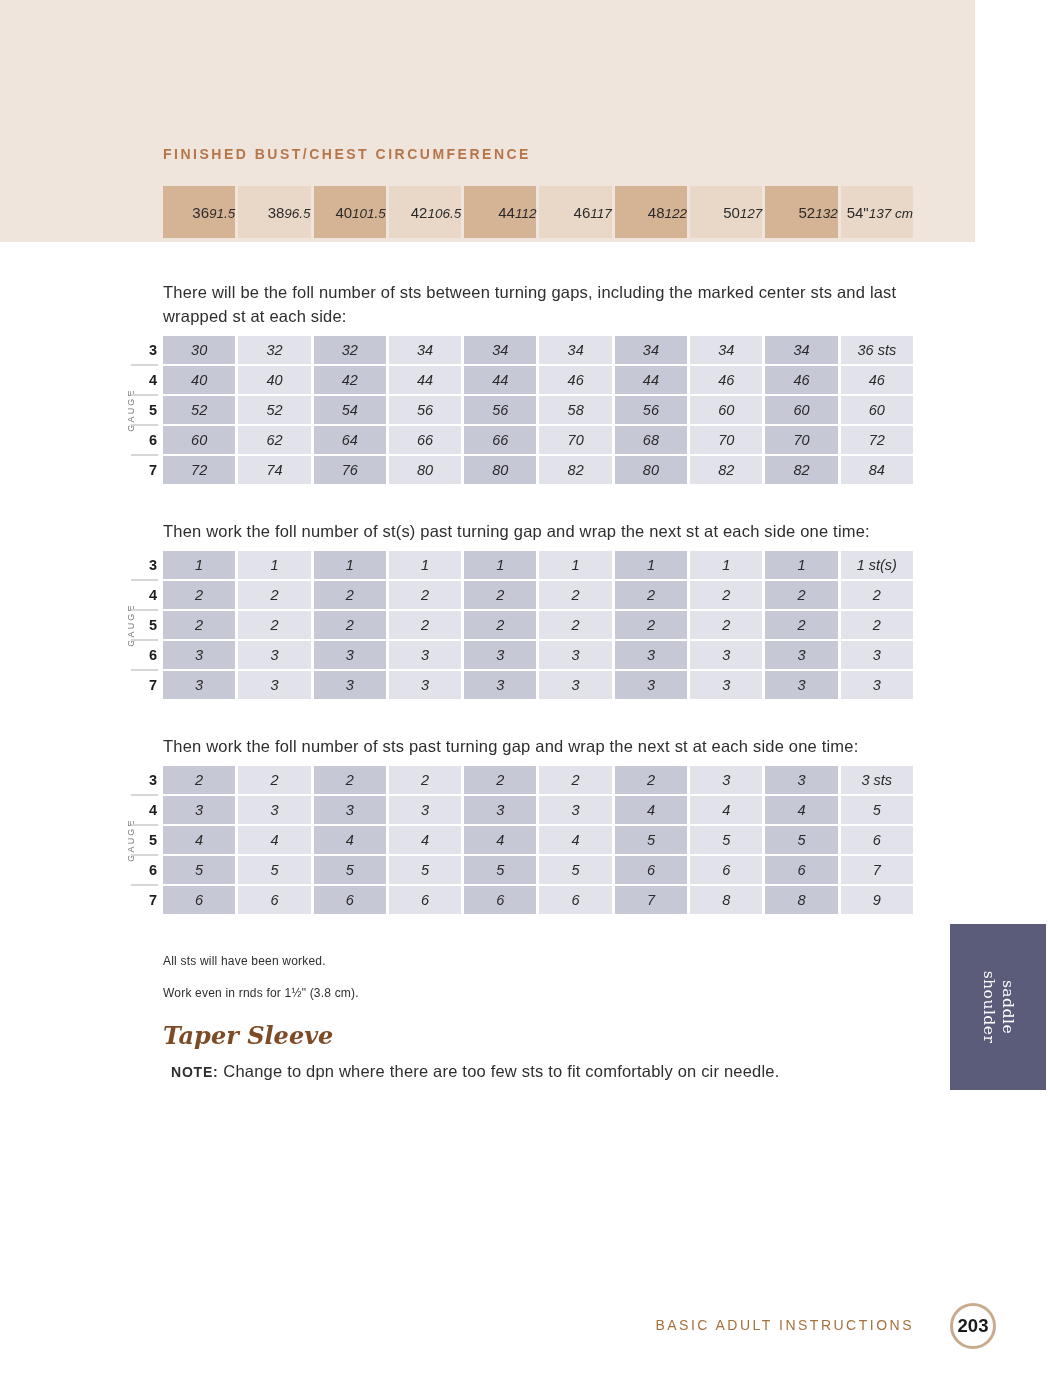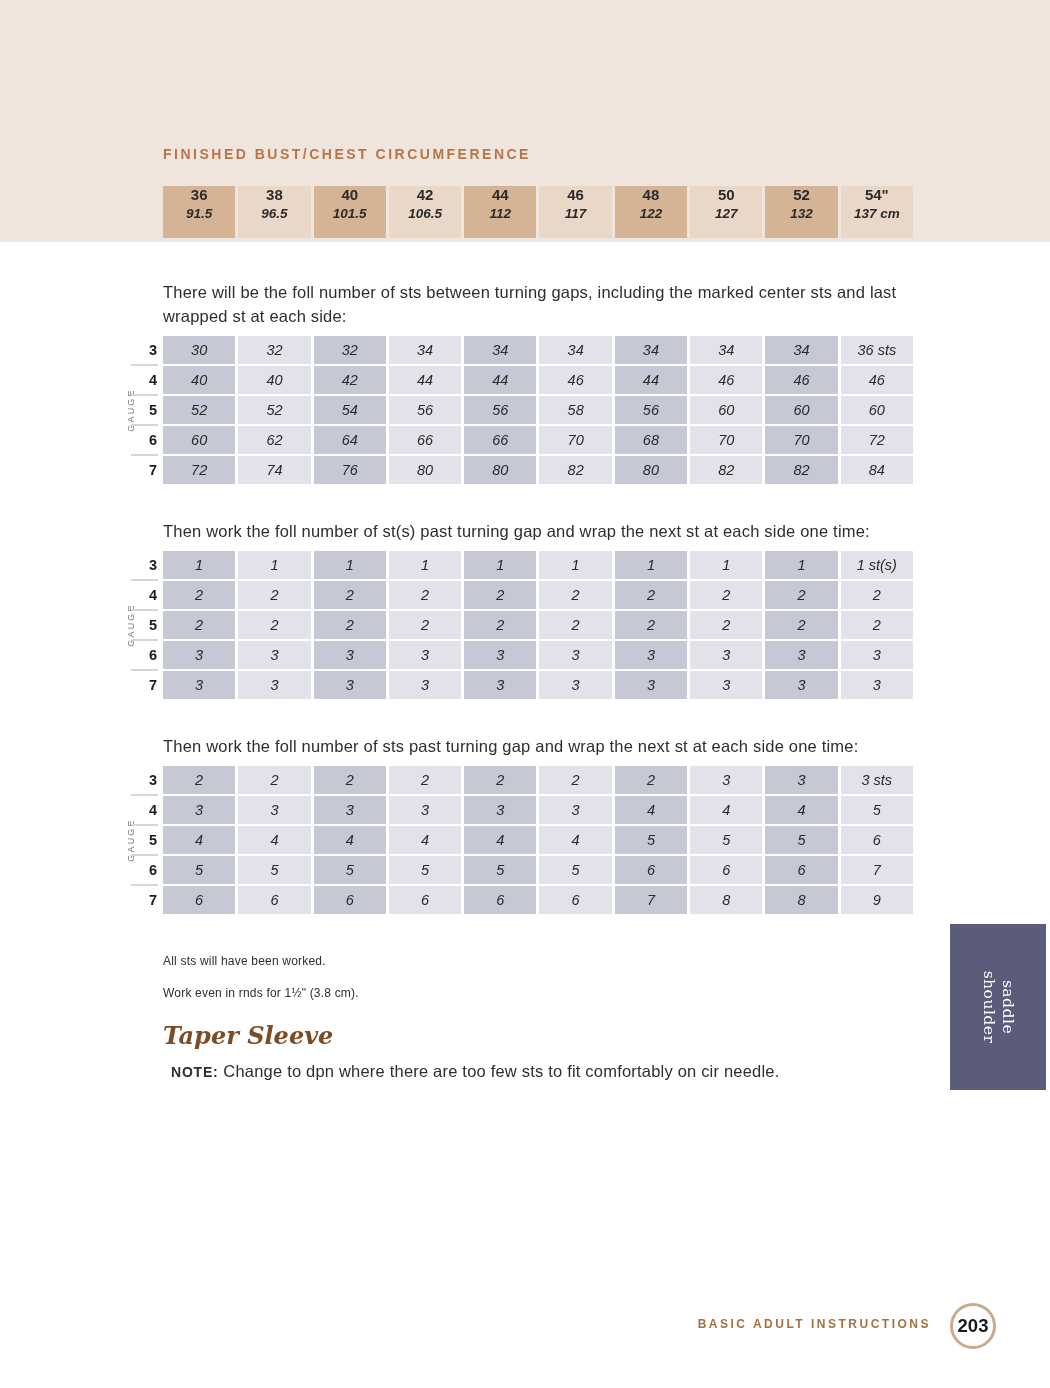--- a/index.html
+++ b/index.html
@@ -6,26 +6,26 @@
     --banner-bg:#f0e5dc; --tan-dark:#d5b496; --tan-light:#e9d8c7;
     --gray-dark:#c7c8d5; --gray-light:#e1e2ea; --tab-bg:#5b5c7a;
     --heading-color:#b5764a; --subheading-color:#7d4c26;
     --footer-color:#a6713d; --circle-border:#c9aa8d;
   }
   html,body{margin:0;padding:0;background:#ffffff;}
   .page{position:relative;width:1050px;height:1388px;background:#ffffff;
         font-family:"Liberation Sans",sans-serif;color:#2e2e2e;overflow:hidden;}
 
   
-  .banner{position:absolute;left:0;top:0;width:1050px;height:242px;background:var(--banner-bg);}
+  .banner{position:absolute;left:0;top:0;width:975px;height:242px;background:var(--banner-bg);}
   .banner-heading{position:absolute;left:163px;top:146px;font-size:14px;font-weight:bold;
         letter-spacing:2.5px;color:var(--heading-color);}
   .size-table{position:absolute;left:163px;top:186px;width:750px;display:flex;gap:3px;}
-  .size-cell{flex:1;height:52px;display:flex;flex-direction:column;justify-content:flex-start;
-        align-items:center;font-weight:bold;}
+  .size-cell{flex:1;height:52px;display:flex;justify-content:flex-end;
+        align-items:center;}
   .size-cell.dark{background:var(--tan-dark);}
   .size-cell.light{background:var(--tan-light);}
   .size-cell .in{font-size:15px;color:#2b2b2b;}
   .size-cell .cm{font-size:13.5px;font-style:italic;margin-top:3px;color:#2b2b2b;}
 
   
   .content{position:absolute;left:163px;top:280px;width:752px;}
   .section{position:relative;margin-bottom:35px;}
   .intro{margin:0 0 8px 0;font-size:16.5px;line-height:24px;letter-spacing:0.2px;}
   .gtable{position:relative;}
@@ -52,21 +52,21 @@
   .note-label{font-weight:bold;font-size:14px;letter-spacing:0.8px;}
 
   
   .tab{position:absolute;left:950px;top:924px;width:96px;height:166px;background:var(--tab-bg);
         display:flex;align-items:center;justify-content:center;}
   .tab-text{transform:rotate(90deg);color:#ffffff;font-family:"DejaVu Serif",serif;
         font-size:15.5px;line-height:19px;text-align:center;letter-spacing:0.5px;
         white-space:nowrap;}
 
   
-  .footer-label{position:absolute;right:119px;top:1317px;font-size:12px;font-weight:bold;
+  .footer-label{position:absolute;right:136px;top:1317px;font-size:14px;font-weight:normal;
         letter-spacing:2.5px;color:var(--footer-color);}
   .page-circle{position:absolute;left:950px;top:1303px;width:40px;height:40px;
         border:3px solid var(--circle-border);border-radius:50%;background:#ffffff;
         display:flex;align-items:center;justify-content:center;font-size:18.5px;color:#1a1a1a;font-weight:bold;}
 </style>
 </head>
 <body>
 
 <div class="page">
 

